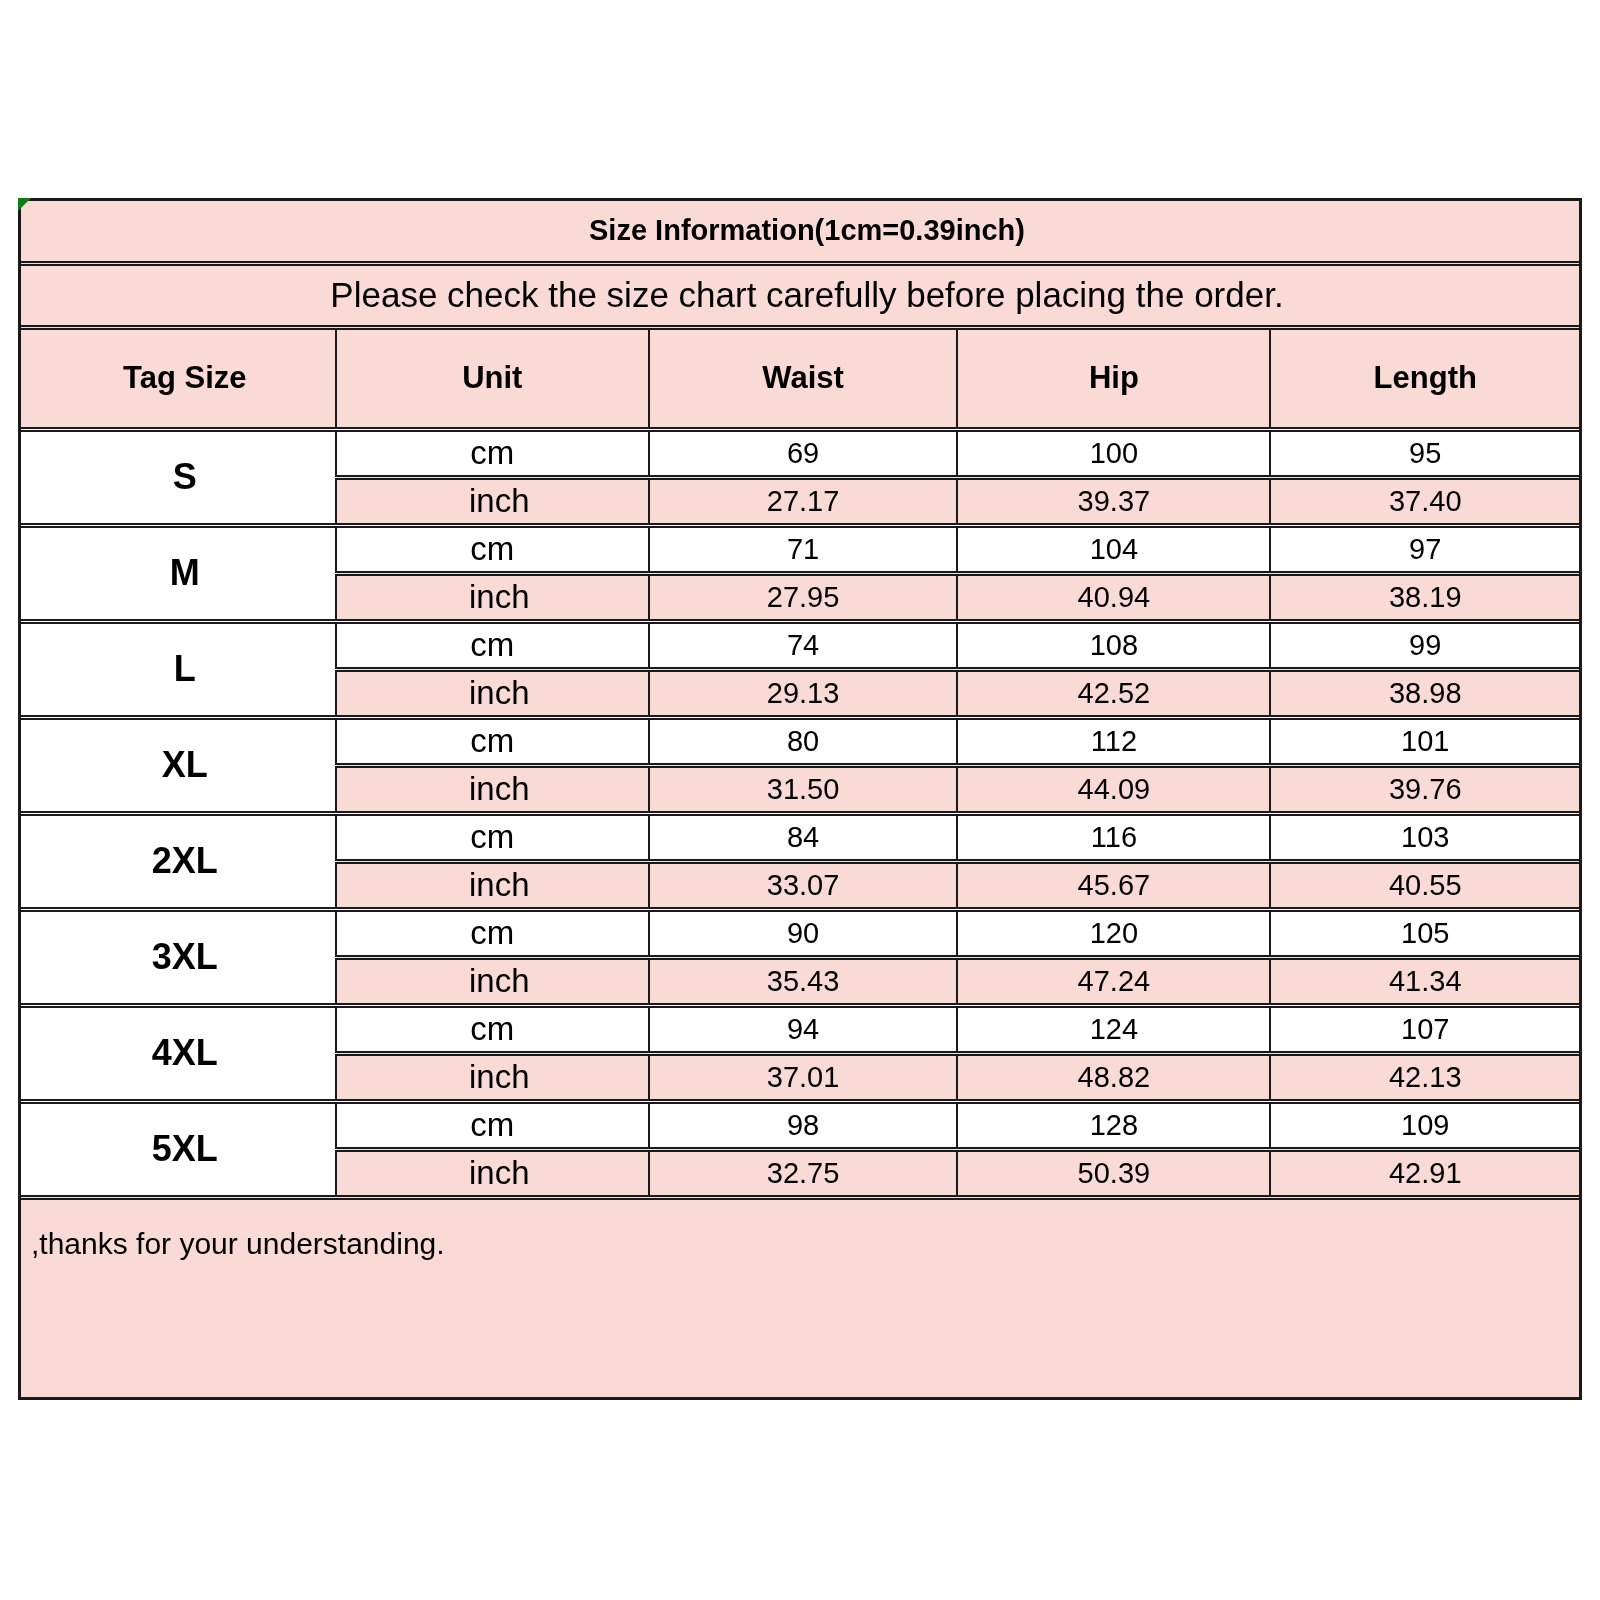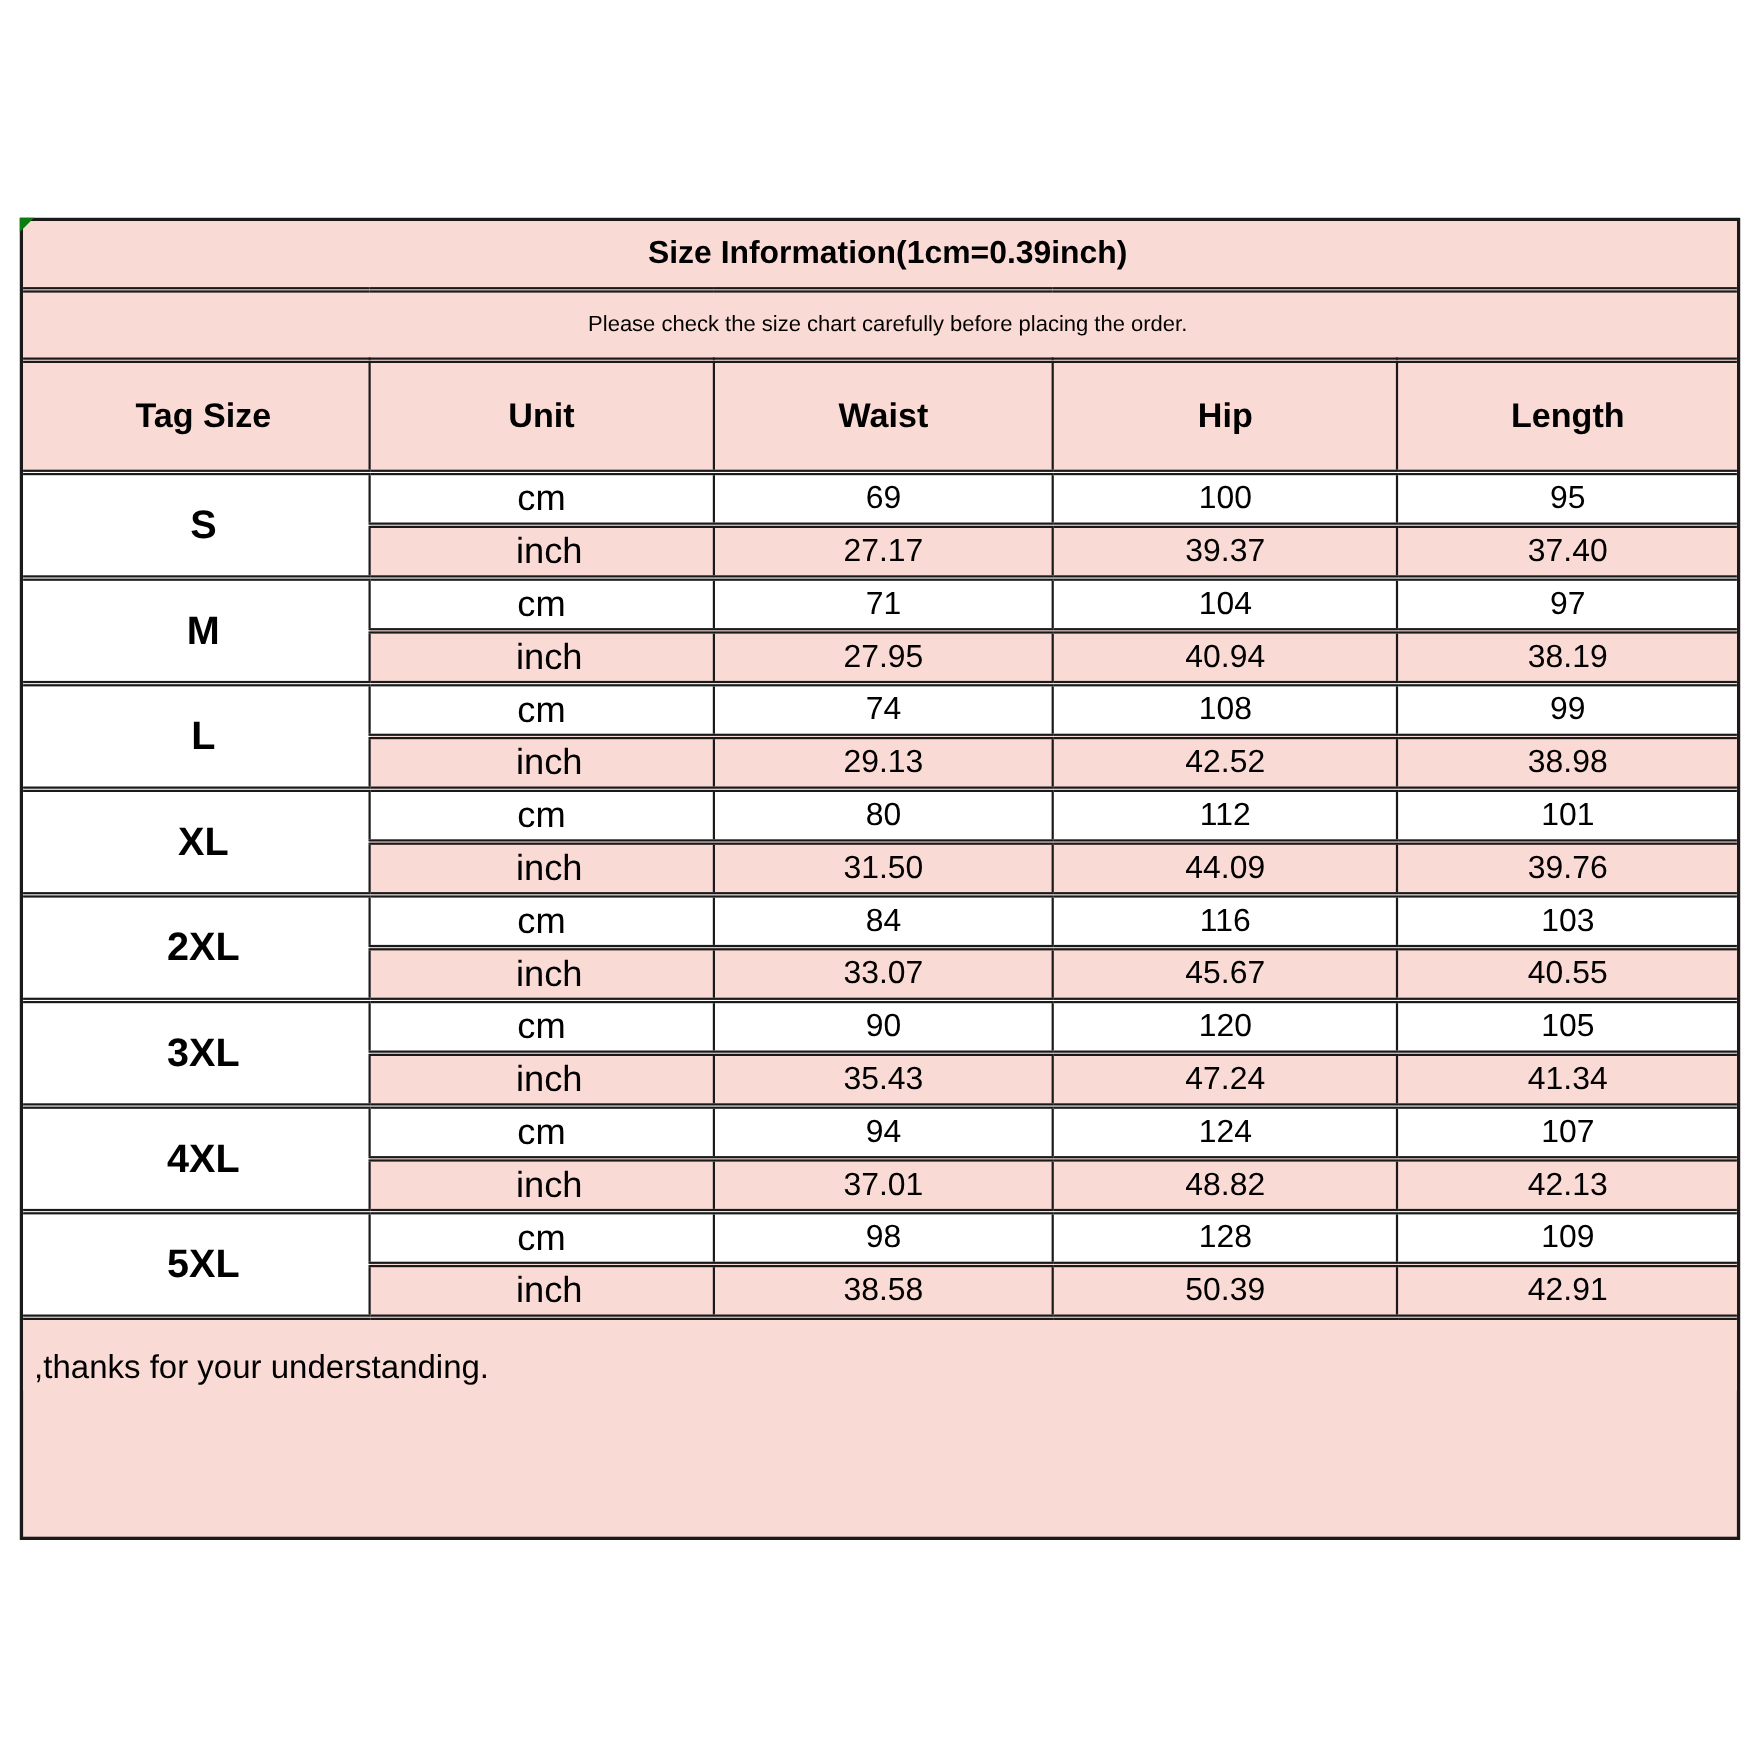--- a/index.html
+++ b/index.html
@@ -29,21 +29,21 @@
     border-left:2px solid var(--border);
     border-right:2px solid var(--border);
     border-bottom:5px double var(--border);
     border-top:none;
     text-align:center;vertical-align:middle;padding:0;
     font-weight:normal;color:var(--text);
   }
   .size-table td:first-child,.size-table th:first-child{border-left:none;padding-left:14px;}
   .size-table td:last-child,.size-table th:last-child{border-right:none;}
   .row-title td{height:62px;background:var(--pink);font-size:29px;font-weight:bold;}
-  .row-subtitle td{height:64px;background:var(--pink);font-size:20px;margin-top:48px;}
+  .row-subtitle td{height:64px;background:var(--pink);font-size:35px;margin-top:48px;}
   .row-header th{height:102px;background:var(--pink);font-size:31px;font-weight:bold;}
   .r-cm td{height:48px;background:var(--white);}
   .r-inch td{height:48px;background:var(--pink);}
   td.size{background:var(--white);font-size:36px;font-weight:bold;}
   td.unit{font-size:33px;}
   td.val{font-size:29px;margin-left:40px;}
   .attention{
     background:var(--pink);padding:24px 10px 0 10px;
     font-size:30px;line-height:40px;text-align:left;
   }
@@ -177,21 +177,21 @@
 
       <tr class="r-cm">
         <td class="size" rowspan="2">5XL</td>
         <td class="unit">cm</td>
         <td class="val">98</td>
         <td class="val">128</td>
         <td class="val">109</td>
       </tr>
       <tr class="r-inch">
         <td class="unit">inch</td>
-        <td class="val">38.58</td>
+        <td class="val">32.75</td>
         <td class="val">50.39</td>
         <td class="val">42.91</td>
       </tr>
     </tbody>
   </table>
 
   <div class="attention">
     <div>,thanks for your understanding.</div>
   </div>
 </div>

